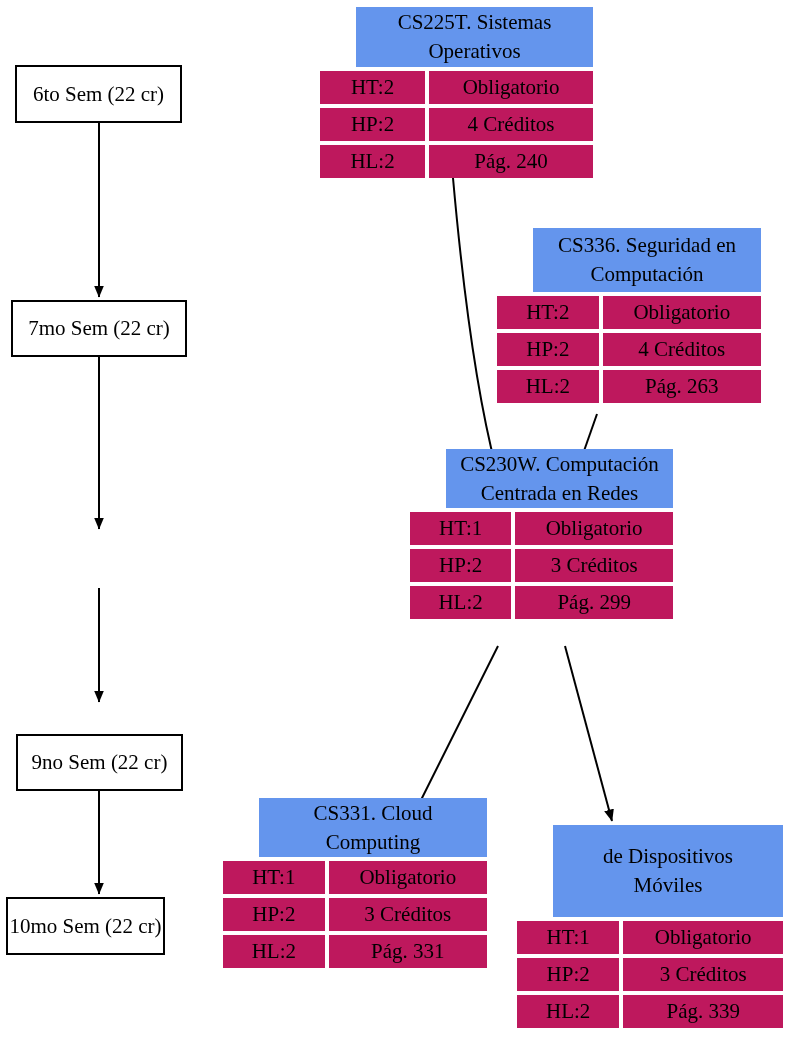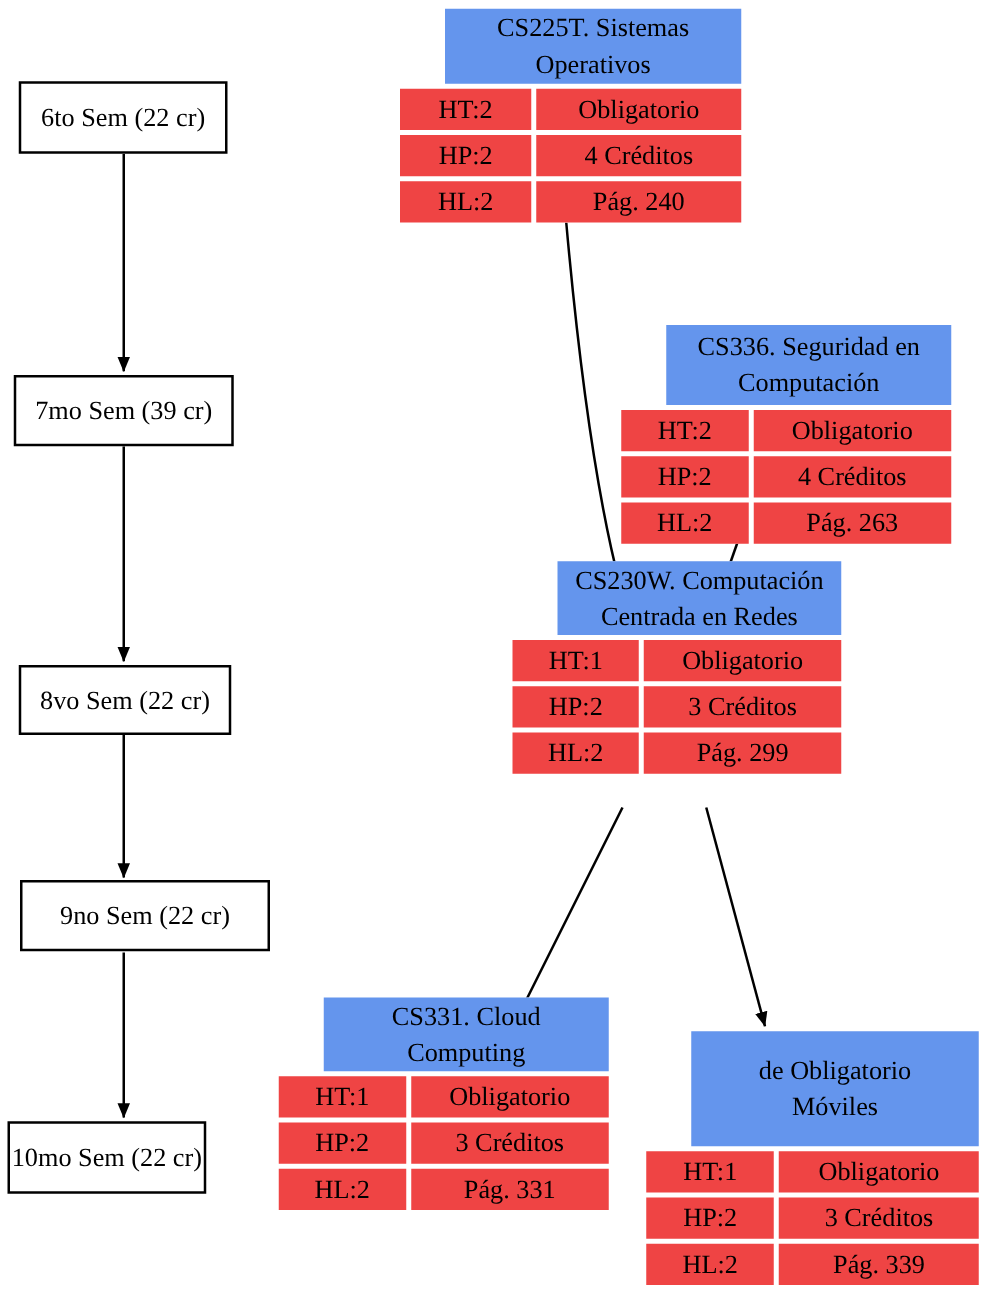--- a/index.html
+++ b/index.html
@@ -49,21 +49,21 @@
     display: flex;
     flex-direction: column;
     align-items: center;
     justify-content: center;
     text-align: center;
     line-height: 29px;
     margin-left: 36px;
   }
   .card-title span { display: block; }
   .cell {
-    background: #ef4444;
+    background: #be185d;
     display: flex;
     align-items: center;
     justify-content: center;
     white-space: nowrap;
   }
 </style>
 </head>
 <body>
 
 <div class="canvas">
@@ -78,39 +78,38 @@
     <line x1="99" y1="357" x2="99" y2="529" stroke="#000000" stroke-width="2" marker-end="url(#ah)"></line>
     <line x1="99" y1="588" x2="99" y2="702" stroke="#000000" stroke-width="2" marker-end="url(#ah)"></line>
     <line x1="99" y1="762" x2="99" y2="894" stroke="#000000" stroke-width="2" marker-end="url(#ah)"></line>
     <path d="M453,178 C463,290 477,395 496,468" fill="none" stroke="#000000" stroke-width="2" marker-end="url(#ah)"></path>
     <line x1="597" y1="414" x2="578" y2="468" stroke="#000000" stroke-width="2" marker-end="url(#ah)"></line>
     <line x1="498" y1="646" x2="402" y2="838" stroke="#000000" stroke-width="2" marker-end="url(#ah)"></line>
     <line x1="565" y1="646" x2="612" y2="821" stroke="#000000" stroke-width="2" marker-end="url(#ah)"></line>
   </svg>
 
   <div class="sem-box" style="left:15px;top:65px;width:167px;height:58px">6to Sem (22 cr)</div>
-  <div class="sem-box" style="left:11px;top:300px;width:176px;height:57px">7mo Sem (39 cr)</div>
-  <div class="sem-box" style="left:15px;top:532px;width:170px;height:56px">8vo Sem (22 cr)</div>
-  <div class="sem-box" style="left:16px;top:704px;width:200px;height:57px">9no Sem (22 cr)</div>
+  <div class="sem-box" style="left:11px;top:300px;width:176px;height:57px">7mo Sem (22 cr)</div>
+  <div class="sem-box" style="left:16px;top:734px;width:167px;height:57px">9no Sem (22 cr)</div>
   <div class="sem-box" style="left:6px;top:897px;width:159px;height:58px">10mo Sem (22 cr)</div>
 
   <div class="card" style="left:320px;top:7px;width:273px;height:171px">
     <div class="card-title">
       <span>CS225T. Sistemas</span>
       <span>Operativos</span>
     </div>
     <div class="cell">HT:2</div>
     <div class="cell">Obligatorio</div>
     <div class="cell">HP:2</div>
     <div class="cell">4 Créditos</div>
     <div class="cell">HL:2</div>
     <div class="cell">Pág. 240</div>
   </div>
 
-  <div class="card" style="left:497px;top:260px;width:264px;height:175px">
+  <div class="card" style="left:497px;top:228px;width:264px;height:175px">
     <div class="card-title">
       <span>CS336. Seguridad en</span>
       <span>Computación</span>
     </div>
     <div class="cell">HT:2</div>
     <div class="cell">Obligatorio</div>
     <div class="cell">HP:2</div>
     <div class="cell">4 Créditos</div>
     <div class="cell">HL:2</div>
     <div class="cell">Pág. 263</div>
@@ -137,21 +136,21 @@
     <div class="cell">HT:1</div>
     <div class="cell">Obligatorio</div>
     <div class="cell">HP:2</div>
     <div class="cell">3 Créditos</div>
     <div class="cell">HL:2</div>
     <div class="cell">Pág. 331</div>
   </div>
 
   <div class="card" style="left:517px;top:825px;width:266px;height:203px">
     <div class="card-title">
-      <span>de Obligatorio</span>
+      <span>de Dispositivos</span>
       <span>Móviles</span>
     </div>
     <div class="cell">HT:1</div>
     <div class="cell">Obligatorio</div>
     <div class="cell">HP:2</div>
     <div class="cell">3 Créditos</div>
     <div class="cell">HL:2</div>
     <div class="cell">Pág. 339</div>
   </div>
 

